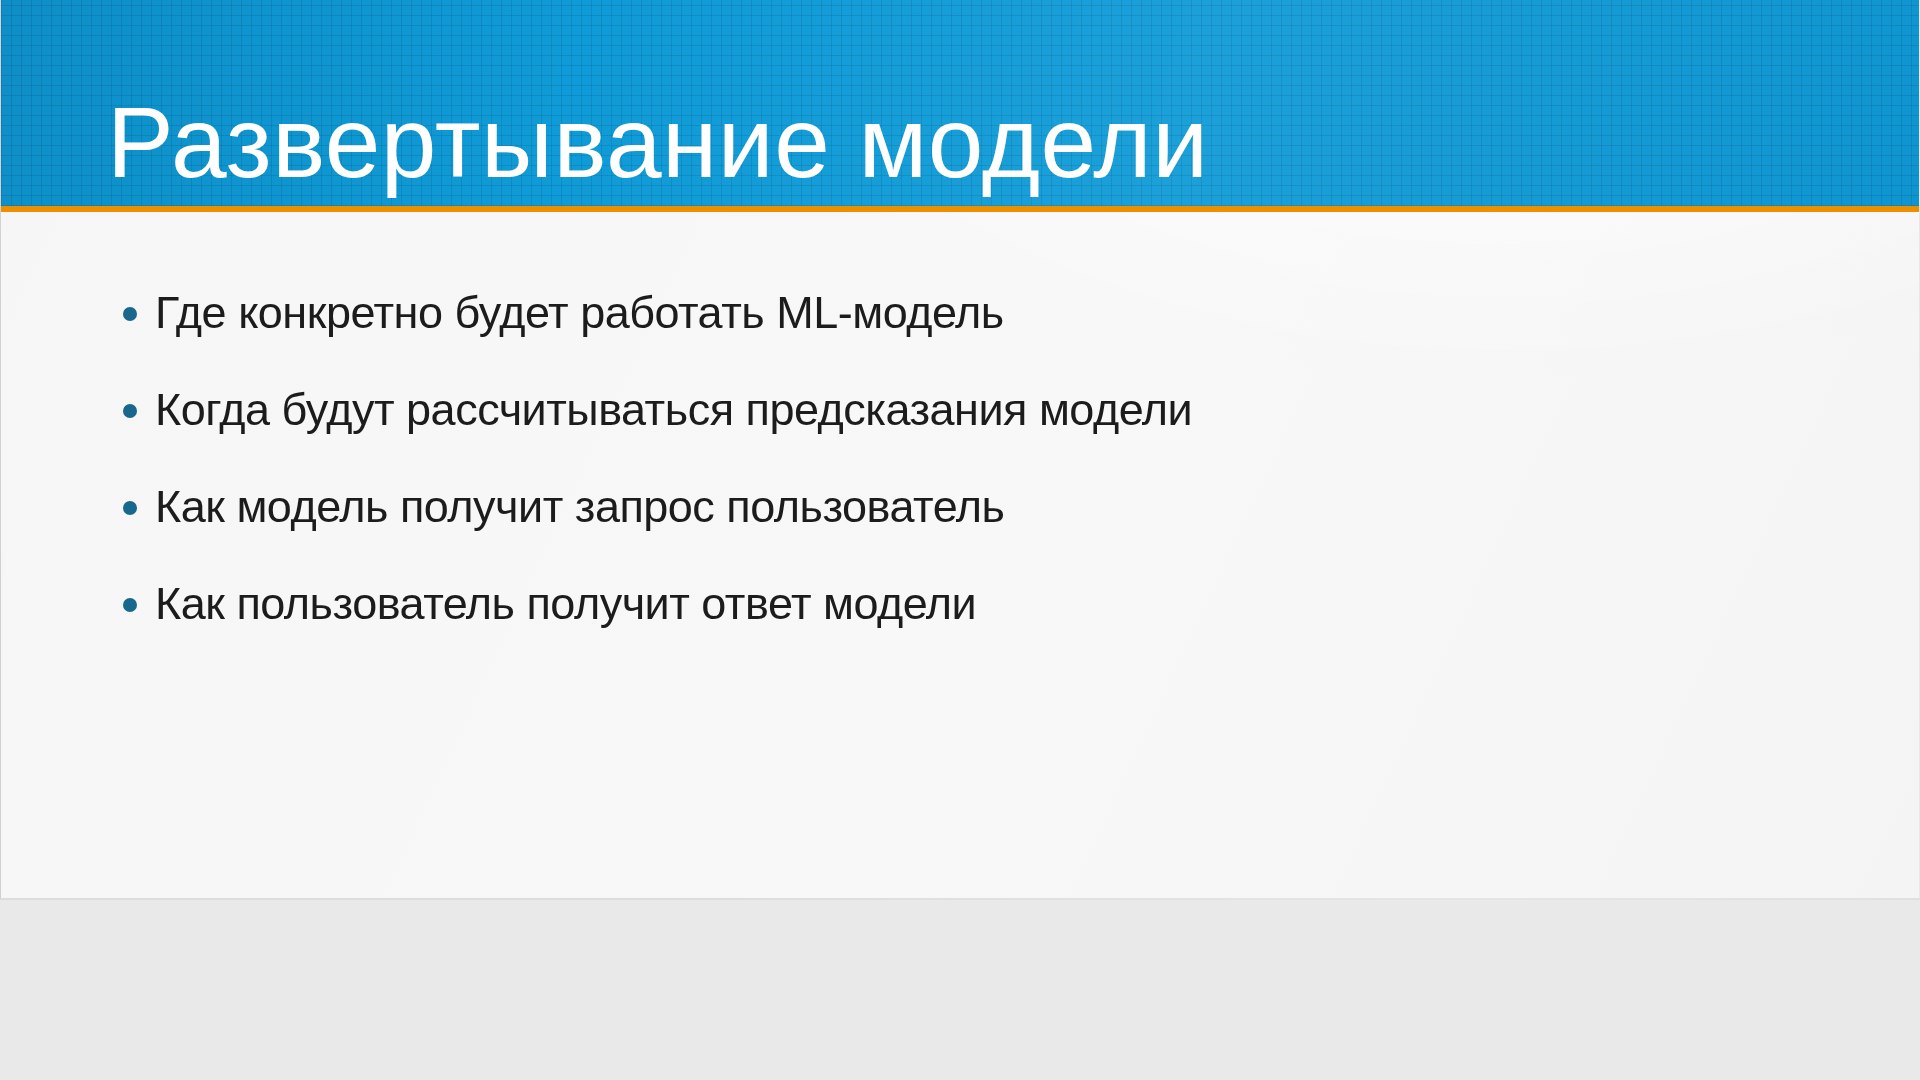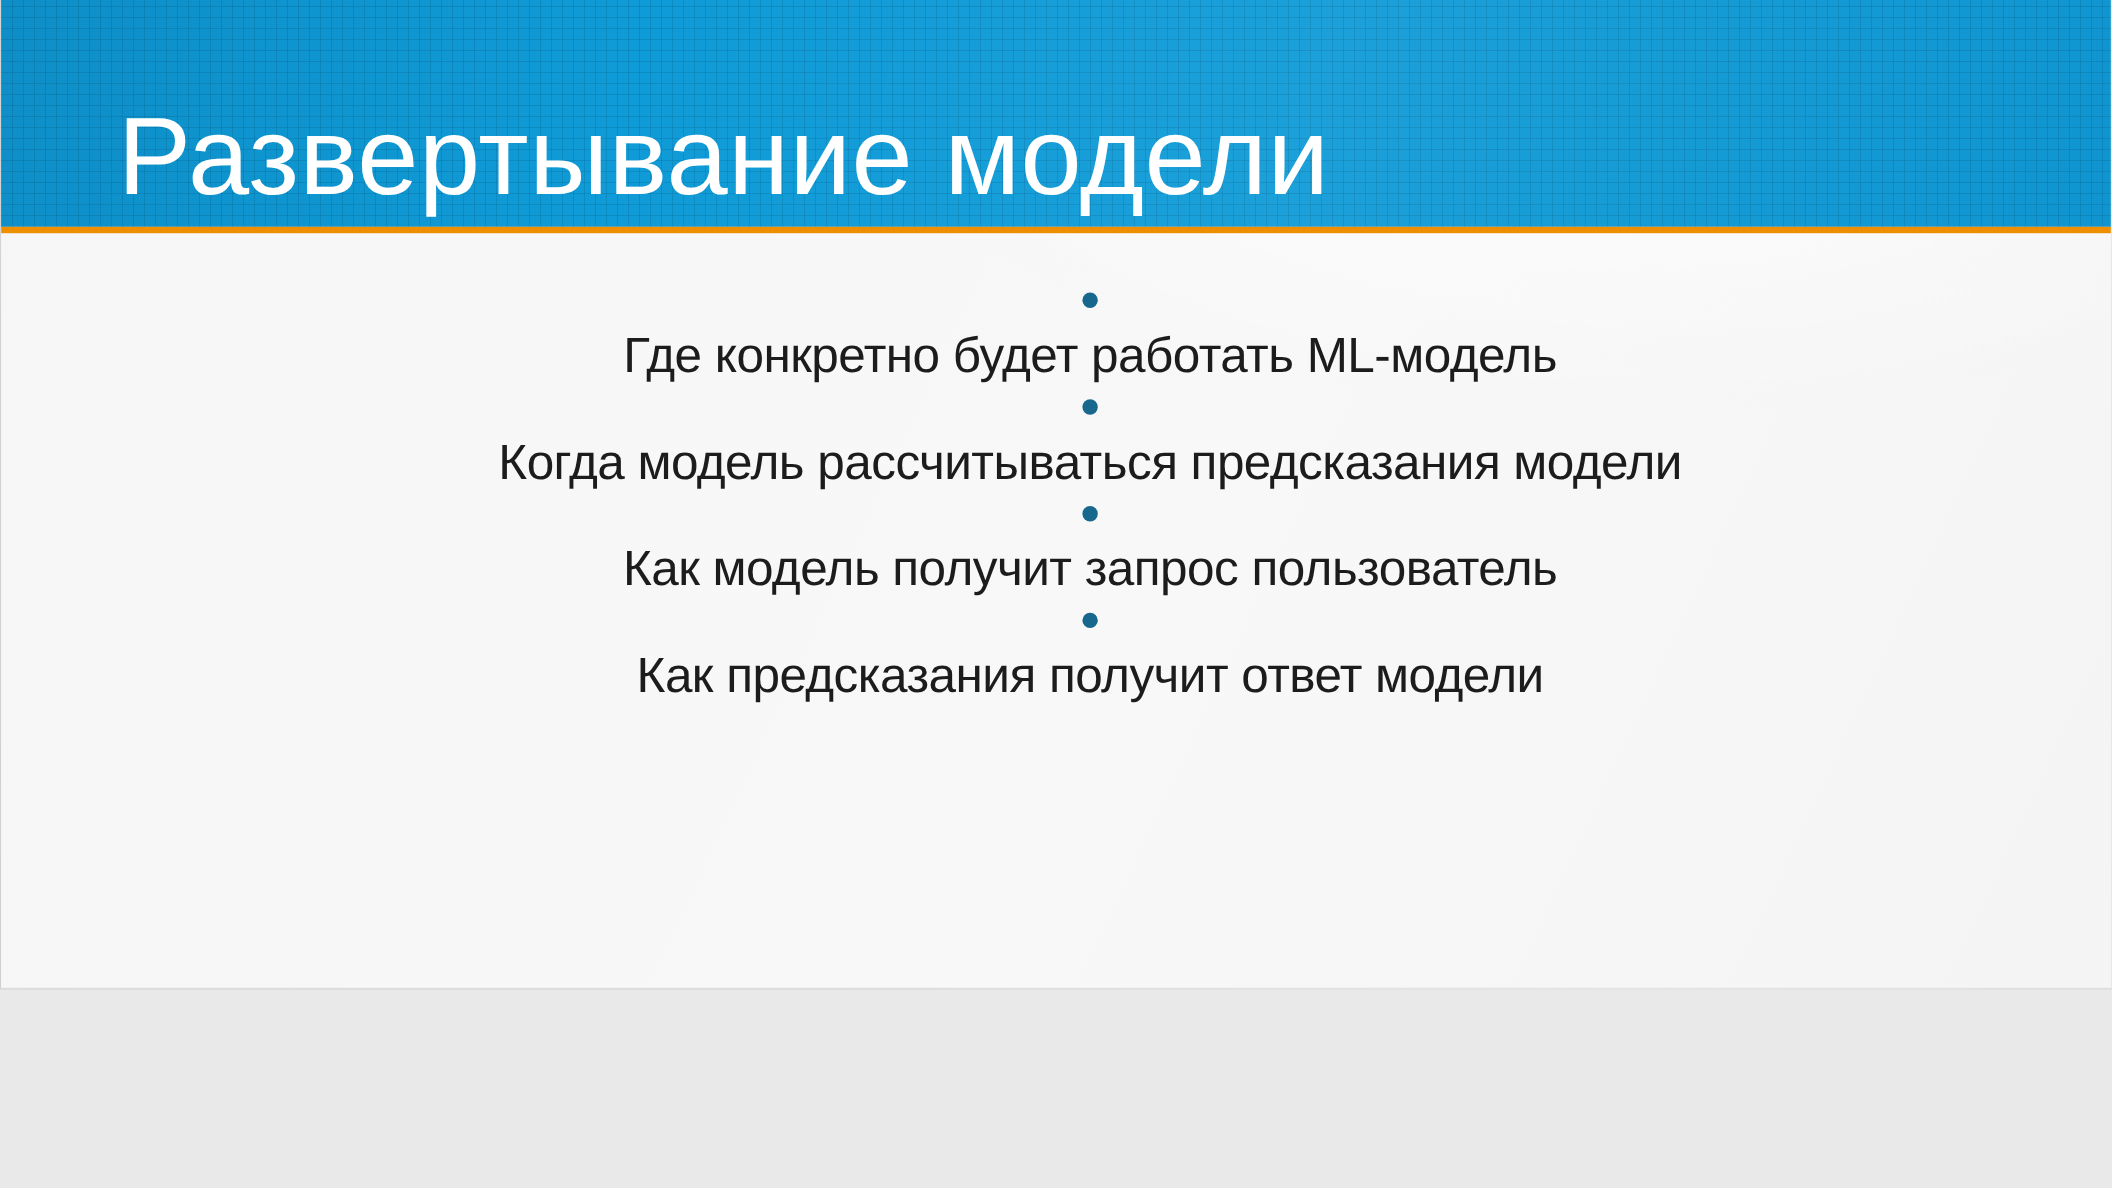--- a/index.html
+++ b/index.html
@@ -66,21 +66,20 @@
     list-style: none;
     margin: 0;
     padding: 0;
   }
 
   ul.bullet-list li {
     display: flex;
     align-items: center;
     height: 97px;
     gap: 18px;
-    flex-direction: column;
   }
 
   .bullet-dot {
     flex: 0 0 auto;
     width: 14px;
     height: 14px;
     margin-top: 2px;
     border-radius: 50%;
     background: var(--bullet-dot, #17688c);
   }
@@ -107,28 +106,28 @@
   <main class="slide-body">
     <ul class="bullet-list">
 
         <li>
           <span class="bullet-dot"></span>
           <span class="bullet-text">Где конкретно будет работать ML-модель</span>
         </li>
 
         <li>
           <span class="bullet-dot"></span>
-          <span class="bullet-text">Когда модель рассчитываться предсказания модели</span>
+          <span class="bullet-text">Когда будут рассчитываться предсказания модели</span>
         </li>
 
         <li>
           <span class="bullet-dot"></span>
           <span class="bullet-text">Как модель получит запрос пользователь</span>
         </li>
 
         <li>
           <span class="bullet-dot"></span>
-          <span class="bullet-text">Как предсказания получит ответ модели</span>
+          <span class="bullet-text">Как пользователь получит ответ модели</span>
         </li>
       </ul>
   </main>
 
 </div>
 
 </body></html>

